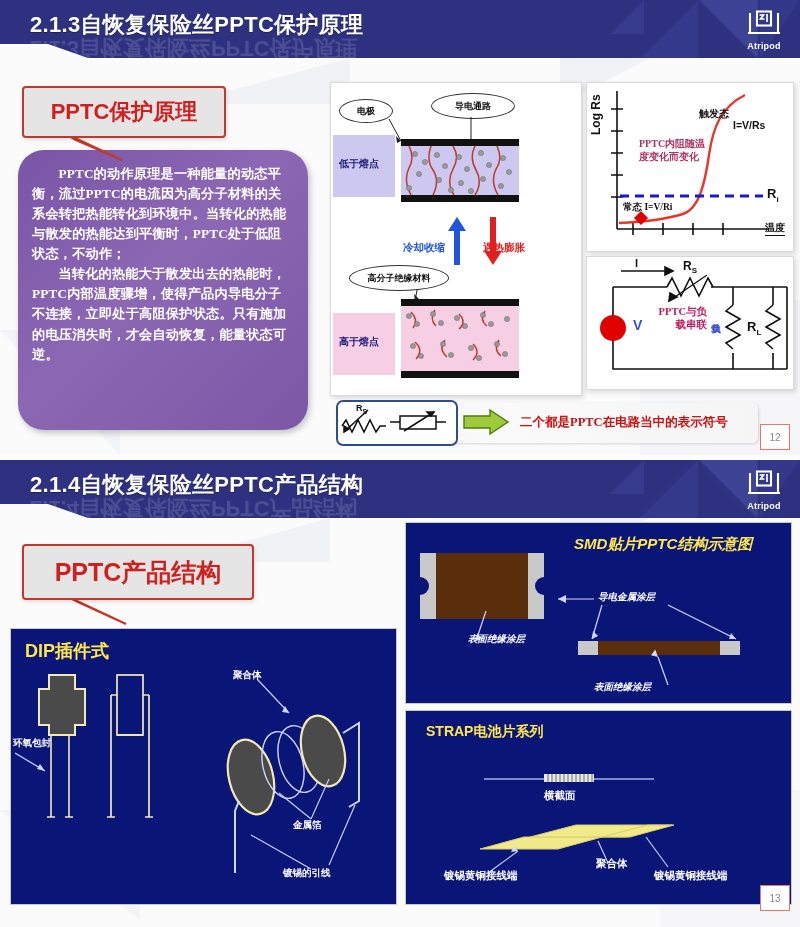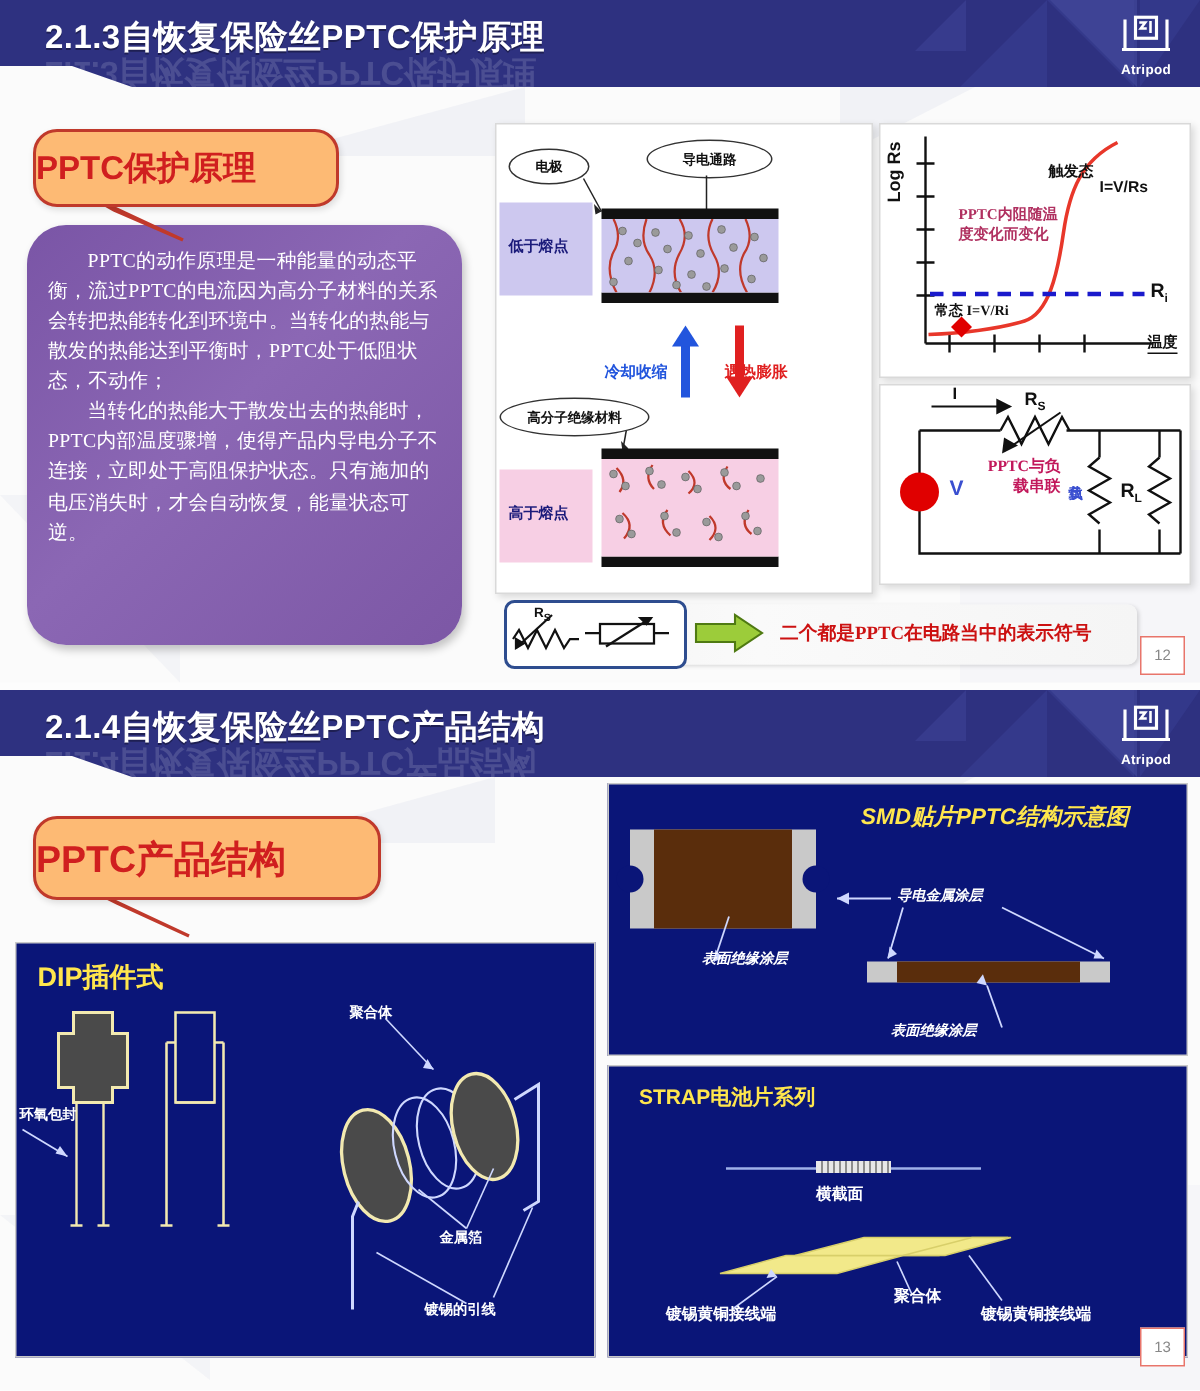--- a/index.html
+++ b/index.html
@@ -24,32 +24,32 @@
   .hdr-refl{position:absolute;left:30px;top:33px;color:rgba(255,255,255,.14);font-size:22px;
             font-weight:bold;transform:scaleY(-1);z-index:4;}
 
   
   .logo{position:absolute;right:10px;top:4px;width:52px;height:52px;z-index:6;
         display:flex;flex-direction:column;align-items:center;justify-content:center;}
   .logo-mark{width:34px;height:26px;position:relative;}
   .logo-txt{color:#fff;font-size:9px;font-weight:bold;letter-spacing:.2px;margin-top:5px;}
 
   
-  .bubble{position:absolute;background:#fdba74;border:2.5px solid #c0392b;border-radius:16px;
-          display:flex;align-items:center;justify-content:flex-start;z-index:9;
+  .bubble{position:absolute;background:#e5e5e5;border:2.5px solid #c0392b;border-radius:4px;
+          display:flex;align-items:center;justify-content:center;z-index:9;
           box-shadow:1px 2px 4px rgba(0,0,0,.12);}
   .bubble span{color:#d01f1f;font-weight:bold;white-space:nowrap;}
   .tail{position:absolute;z-index:8;}
 
   
   .purplebox{position:absolute;border-radius:26px;
       background:linear-gradient(135deg,#7a55a6 0%,#8b67b4 45%,#7c57a5 100%);
       box-shadow:2px 3px 6px rgba(0,0,0,.22);padding:14px 14px 10px 14px;box-sizing:border-box;}
   .purplebox p{margin:0;color:#fff;font-size:13.2px;line-height:1.52;text-indent:2em;
-      font-family:"Liberation Serif",serif;font-weight:normal;letter-spacing:.2px;}
+      font-family:"Liberation Serif",serif;font-weight:bold;letter-spacing:.2px;}
 
   
   .card{position:absolute;background:#fff;border:1px solid #d9d9d9;
         box-shadow:2px 2px 5px rgba(0,0,0,.14);overflow:hidden;}
 
   .cn{font-family:Liberation Serif, serif;font-weight:bold;}
 
   
   .ebar{position:absolute;background:#111;}
   .matrix{position:absolute;}
@@ -183,21 +183,21 @@
             <path d="M56 52 L56 16" stroke="#2255dd" stroke-width="6"></path>
             <path d="M56 4 l-9 14 h18 z" fill="#2255dd"></path>
             <path d="M92 4 L92 40" stroke="#e02020" stroke-width="6"></path>
             <path d="M92 52 l-9 -14 h18 z" fill="#e02020"></path>
           </g>
         </svg>
       </div>
       <div class="cn" style="position:absolute;left:72px;top:158px;color:#2255dd;font-size:10.5px;">冷却收缩</div>
       <div class="cn" style="position:absolute;left:152px;top:158px;color:#e02020;font-size:10.5px;">遇热膨胀</div>
 
-      <div class="ellipse-lbl cn" style="left:2px;top:182px;width:98px;height:24px;font-size:9px;">高分子绝缘材料</div>
+      <div class="ellipse-lbl cn" style="left:18px;top:182px;width:98px;height:24px;font-size:9px;">高分子绝缘材料</div>
       <div class="matrix" style="left:2px;top:230px;width:62px;height:62px;background:#f7cfe4;"></div>
       <div class="lbl-box cn" style="left:8px;top:252px;color:#1a1a7a;font-size:10px;">高于熔点</div>
       <div class="ebar" style="left:70px;top:216px;width:118px;height:7px;"></div>
       <div class="ebar" style="left:70px;top:288px;width:118px;height:7px;"></div>
       <div class="matrix" style="left:70px;top:223px;width:118px;height:65px;background:#f7cfe4;overflow:hidden;">
         <svg width="118" height="65" viewBox="0 0 118 65">
           <g stroke="#c0392b" stroke-width="1.5" fill="none">
             <path d="M10 6 q8 8 2 16"></path>
               <path d="M34 4 q-6 9 1 16"></path>
             <path d="M58 8 q8 8 0 15"></path>

